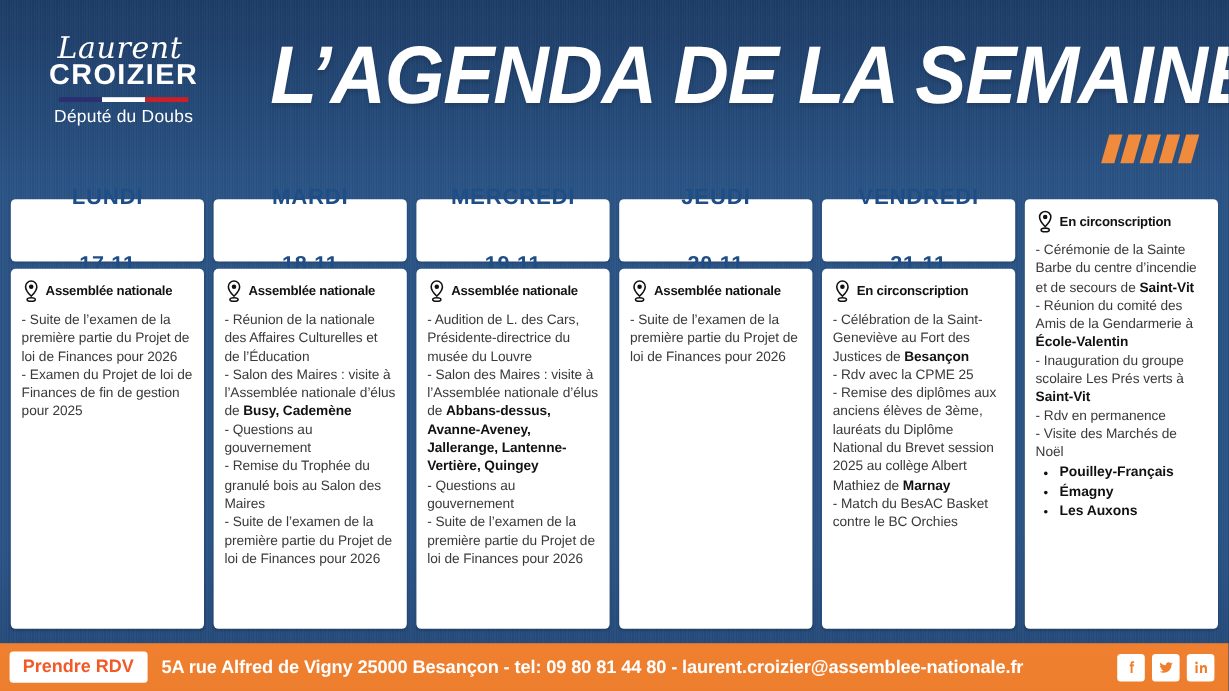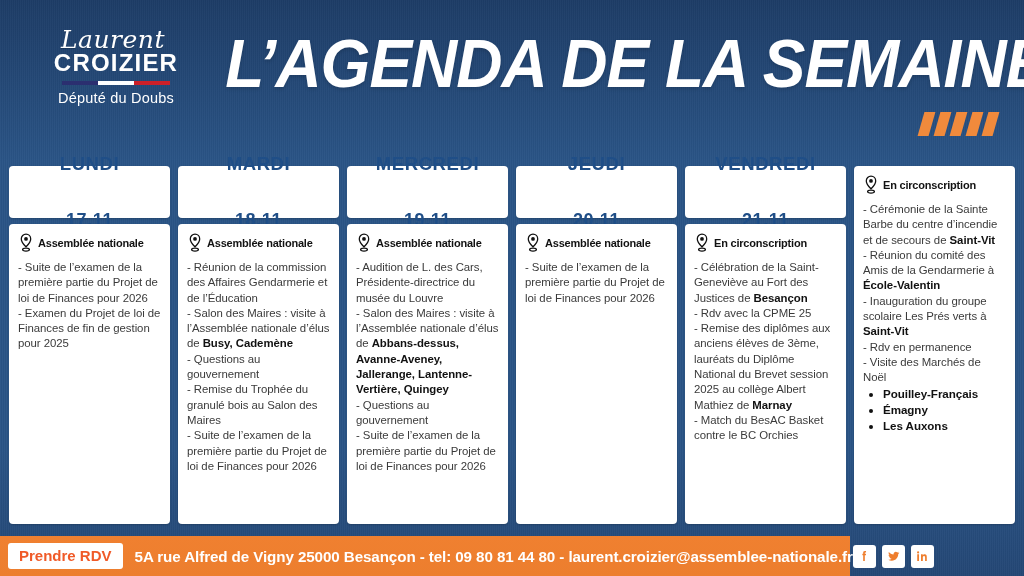--- a/index.html
+++ b/index.html
@@ -24,21 +24,21 @@
   }
   
   #header {
     position: absolute;
     left: 0; top: 0;
     width: 1024px;
     height: 162px;
   }
   .logo-block {
     position: absolute;
-    left: 36px;
+    left: 23px;
     top: 28px;
     width: 160px;
     text-align: center;
     color: #ffffff;
   }
   .logo-script {
     font-family: "DejaVu Serif", serif;
     font-style: italic;
     font-size: 25px;
     line-height: 24px;
@@ -173,21 +173,21 @@
     font-weight: bold;
     color: #111111;
     font-size: 11.6px;
     line-height: 16px;
   }
   
   #footer {
     position: absolute;
     left: 0;
     bottom: 0;
-    width: 850px;
+    width: 1024px;
     height: 40px;
     background: linear-gradient(180deg, #f08030 0%, #ec7e2e 100%);
     display: flex;
     align-items: center;
     padding: 0 8px;
     box-sizing: border-box;
   }
   .rdv-pill {
     background: #ffffff;
     color: #f05a28;
@@ -276,21 +276,21 @@
             <span>
               <svg class="pin-icon" viewBox="0 0 16 20">
                 <path d="M8 1.2c-2.6 0-4.7 2.1-4.7 4.7 0 3.3 4.2 7.4 4.4 7.6l.3.3.3-.3c.2-.2 4.4-4.3 4.4-7.6 0-2.6-2.1-4.7-4.7-4.7z" fill="none" stroke="#111" stroke-width="1.3"></path>
                 <circle cx="8" cy="5.9" r="1.9" fill="#111"></circle>
                 <ellipse cx="8" cy="16.6" rx="3.4" ry="1.5" fill="none" stroke="#111" stroke-width="1.3"></ellipse>
               </svg>
             </span>
             <span class="place-label">Assemblée nationale</span>
           </div>
           <div class="events">
-            <span class="ev">- Réunion de la commission des Affaires Gendarmerie et de l’Éducation</span>
+            <span class="ev">- Réunion de la nationale des Affaires Culturelles et de l’Éducation</span>
             <span class="ev">- Salon des Maires : visite à l’Assemblée nationale d’élus de <b>Busy, Cademène</b></span>
             <span class="ev">- Questions au gouvernement</span>
             <span class="ev">- Remise du Trophée du granulé bois au Salon des Maires</span>
             <span class="ev">- Suite de l’examen de la première partie du Projet de loi de Finances pour 2026</span>
           </div>
         </div>
       </div>
       <div class="day-col">
         <div class="day-header">
           <div>MERCREDI</div>

